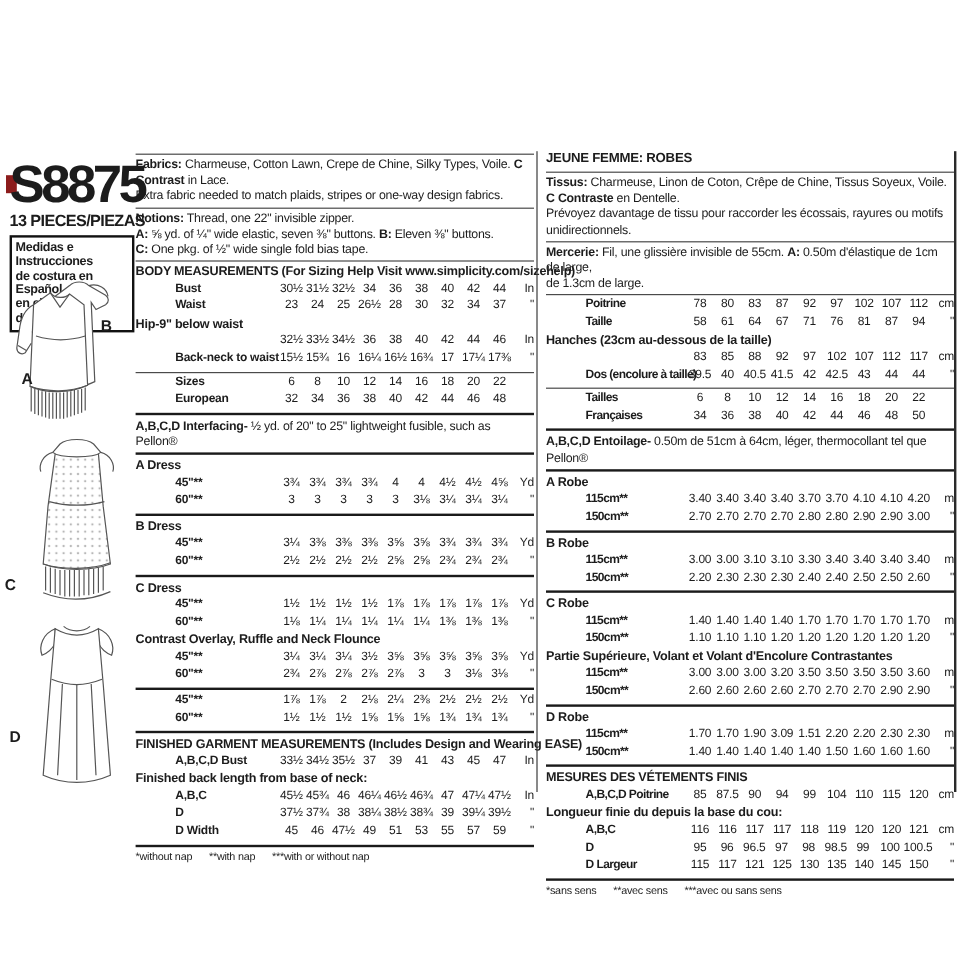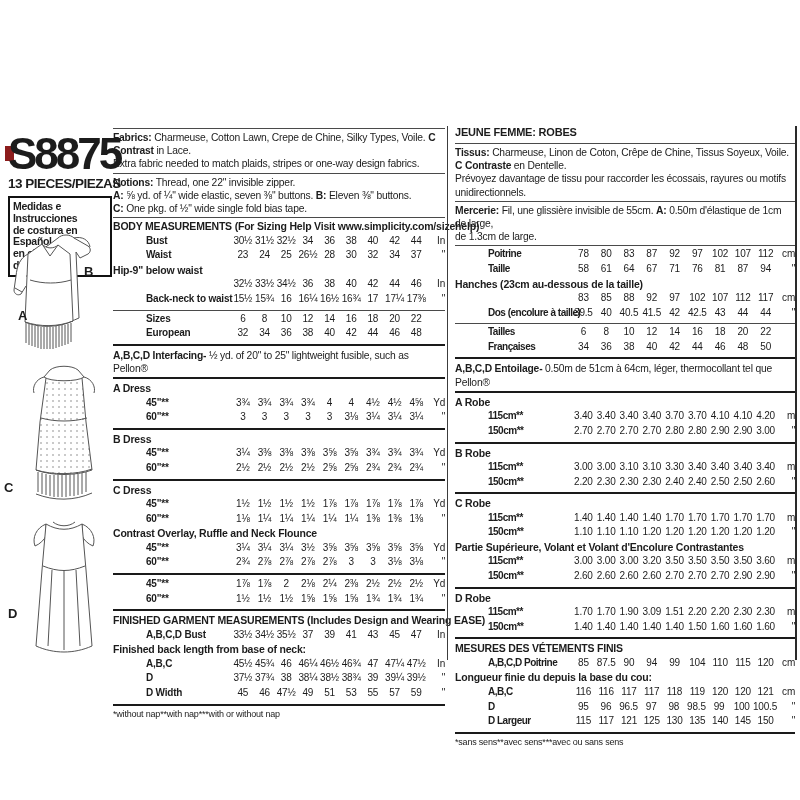--- a/index.html
+++ b/index.html
@@ -27,21 +27,21 @@
   .p .b{font-weight:700;}
   .rule{border:0;margin:2px 0;}
   .rule.thin{border-top:1px solid #4a4a4a;}
   .rule.thick{border-top:2px solid #1a1a1a;margin:2px 0 3px;}
   .row{display:flex;align-items:baseline;height:14.6px;font-size:10px;letter-spacing:-0.2px;margin-left:33px;}
   .row .lbl{flex:0 0 auto;font-weight:700;white-space:nowrap;overflow:visible;}
   .col-en .row .lbl{width:86px;}
   .col-fr .row .lbl{width:84px;letter-spacing:-0.5px;}
   .row .cell{flex:1 1 0;text-align:center;white-space:nowrap;}
   .row .unit{flex:0 0 18px;text-align:right;}
-  .fn{display:flex;gap:0;font-size:9px;letter-spacing:-0.2px;margin-top:2px;}
+  .fn{display:flex;gap:14px;font-size:9px;letter-spacing:-0.2px;margin-top:2px;}
   
   .vline{position:absolute;top:126px;width:1px;height:534px;background:#3c3c3c;}
   .vline.mid{left:447px;}
   .vline.right{left:795px;background:#2a2a2a;width:2px;}
   .sketch-stroke{stroke:#555;stroke-width:1;fill:none;}
   .sketch-fill{stroke:#555;stroke-width:1;fill:#fff;}
 </style>
 </head>
 <body>
 

